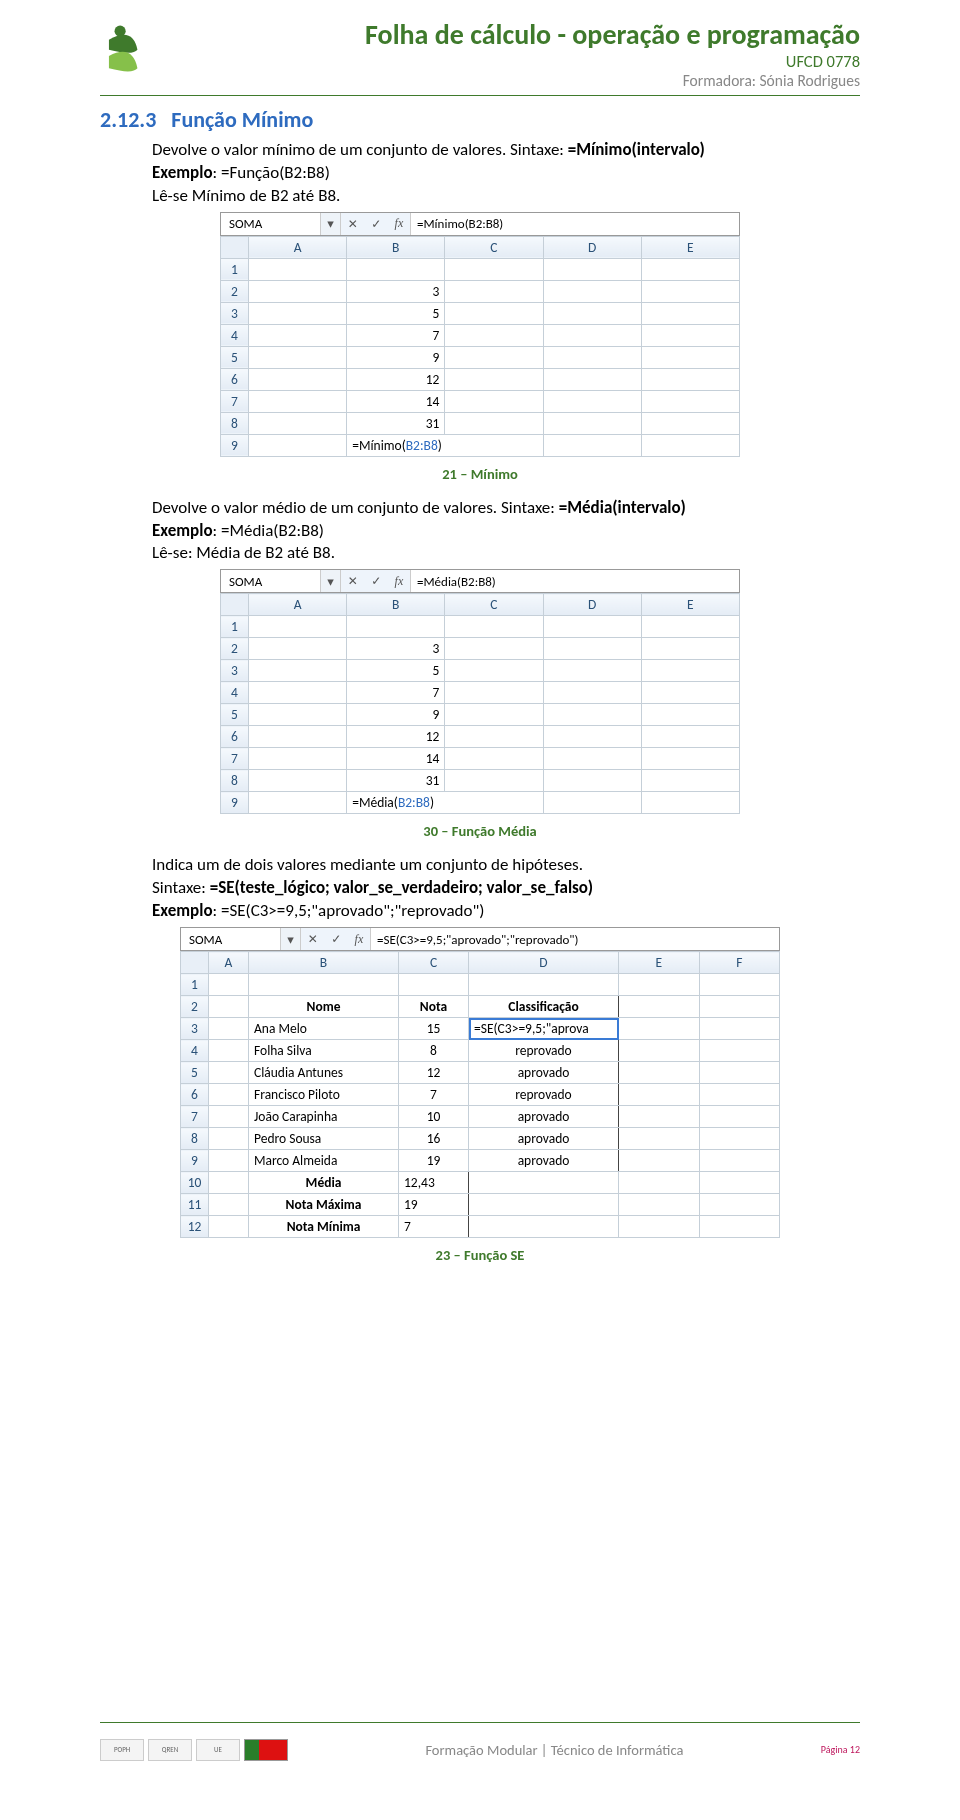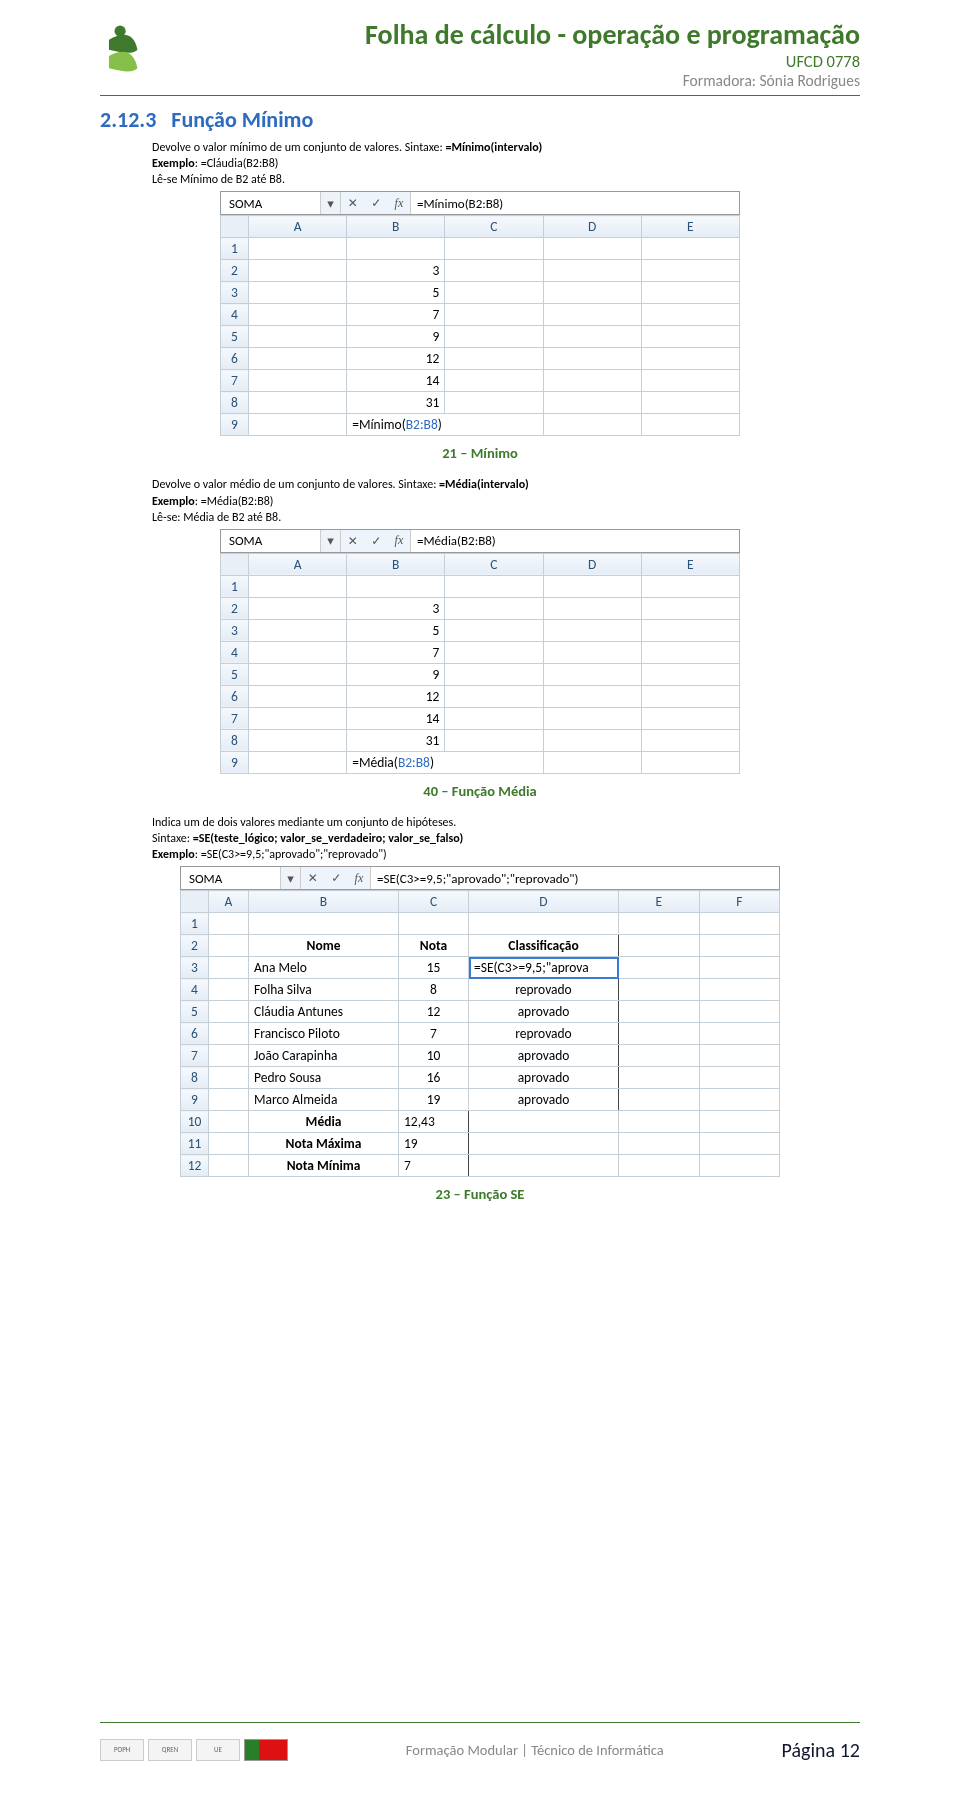--- a/index.html
+++ b/index.html
@@ -56,21 +56,21 @@
     margin-bottom: 10px;
   }
   .section-heading {
     color: #2e6bbf;
     font-weight: bold;
     font-size: 22px;
     margin-top: 6px;
     margin-bottom: 6px;
   }
   .body-text {
-    font-size: 12px;
+    font-size: 17px;
     line-height: 1.35;
     margin-left: 52px;
     margin-bottom: 4px;
   }
   .body-text .syn { font-weight: bold; }
   .body-text .bold { font-weight: bold; }
   .caption {
     color: #3f7a2c;
     font-weight: bold;
     font-size: 14.5px;
@@ -216,22 +216,22 @@
     background: linear-gradient(90deg, #2a7e2a 33%, #d11 33% 66%, #d11 66%);
     border: 1px solid #999;
   }
   .footer .ftxt {
     flex: 1;
     text-align: center;
     color: #888;
     font-size: 14.5px;
   }
   .footer .fpage {
-    color: #0f172a;
-    font-size: 20px;
+    color: #be185d;
+    font-size: 10px;
   }
 </style>
 </head>
 <body>
 
 <div class="page">
 
   <div class="header-row">
     <div class="logo">
       <svg viewBox="0 0 100 100">
@@ -246,21 +246,21 @@
       <div class="formadora">Formadora: Sónia Rodrigues</div>
     </div>
   </div>
   <hr class="hr-top">
 
   <div class="section-heading">
     <span>2.12.3</span>&nbsp;&nbsp;&nbsp;<span>Função Mínimo</span>
   </div>
   <p class="body-text">
     <span>Devolve o valor mínimo de um conjunto de valores. Sintaxe: </span><span class="syn">=Mínimo(intervalo)</span><br>
-    <span class="bold">Exemplo</span><span>: =Cláudia(B2:B8)</span><br>
+    <span class="bold">Exemplo</span><span>: =Função(B2:B8)</span><br>
     <span>Lê-se Mínimo de B2 até B8.</span>
   </p>
 
   <div class="sheet-wrap">
     <div class="fbar">
       <div class="namebox">
           <span>SOMA</span>
         </div>
       <div class="nav">
           <span>▾</span>
@@ -476,21 +476,21 @@
       <tr class="active-row">
             <th class="rownum">9</th>
             <td></td>
         <td class="active-cell" colspan="2"><span>=Média(</span><span class="ref">B2:B8</span><span>)</span></td>
         <td></td>
             <td></td>
       </tr>
     </tbody>
       </table>
   </div>
-  <div class="caption">40 – Função Média</div>
+  <div class="caption">30 – Função Média</div>
 
   <p class="body-text">
     <span>Indica um de dois valores mediante um conjunto de hipóteses.</span><br>
     <span>Sintaxe: </span><span class="syn">=SE(teste_lógico; valor_se_verdadeiro; valor_se_falso)</span><br>
     <span class="bold">Exemplo</span><span>: =SE(C3&gt;=9,5;"aprovado";"reprovado")</span>
   </p>
 
   <div class="sheet-wrap sheet3">
     <div class="fbar">
       <div class="namebox">

